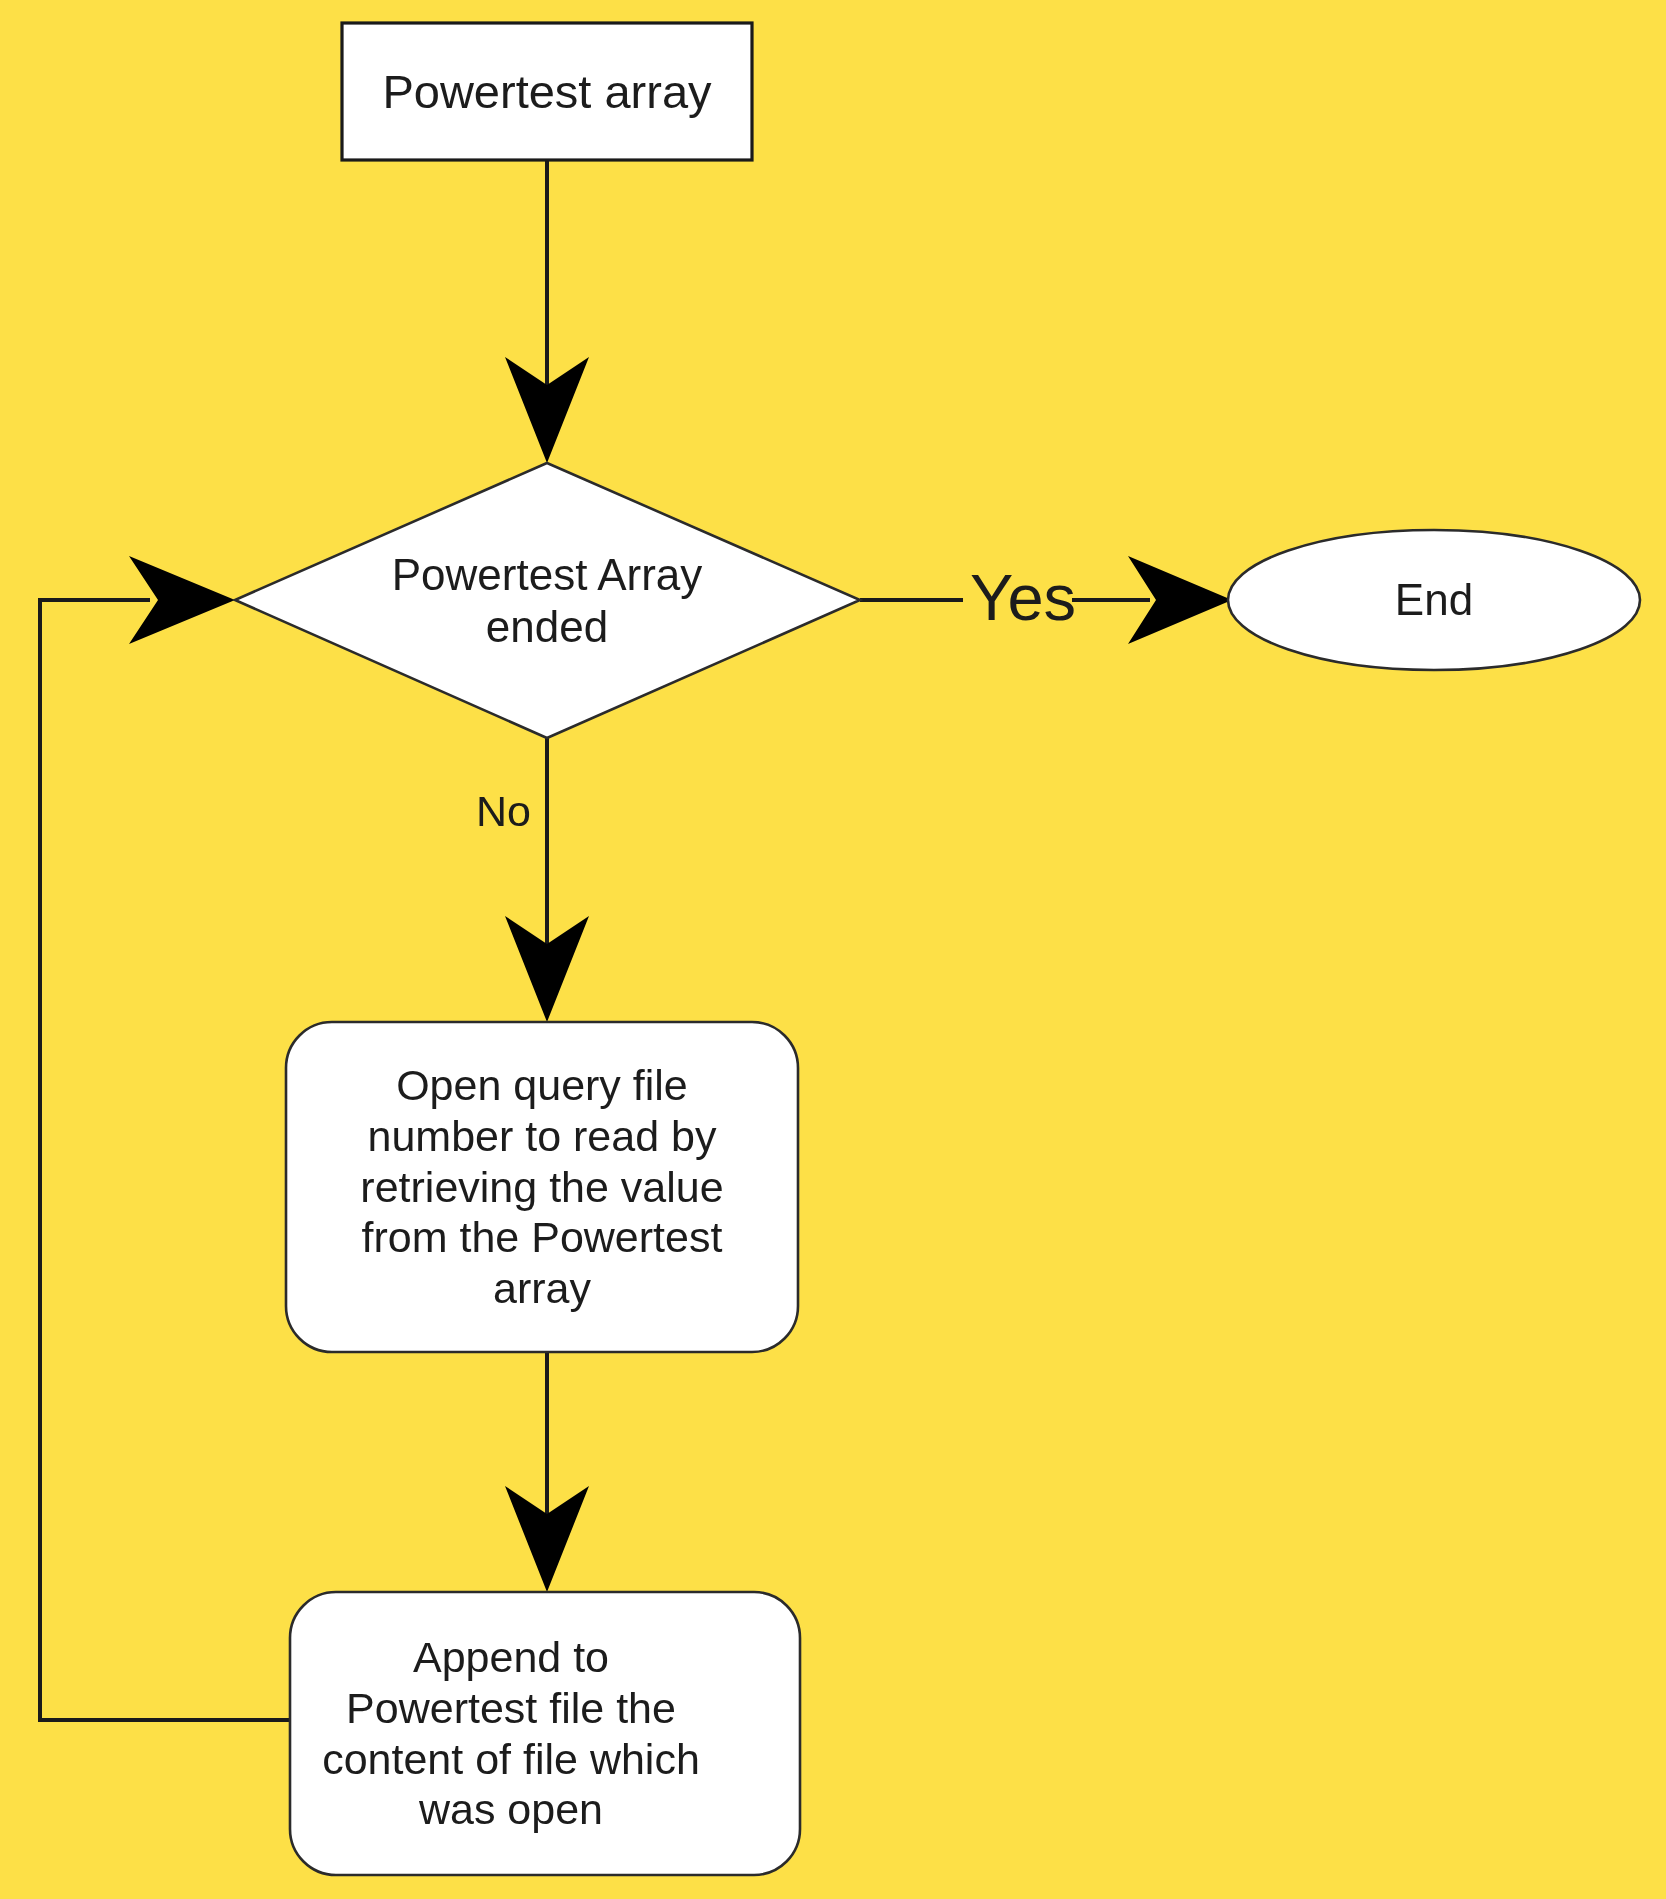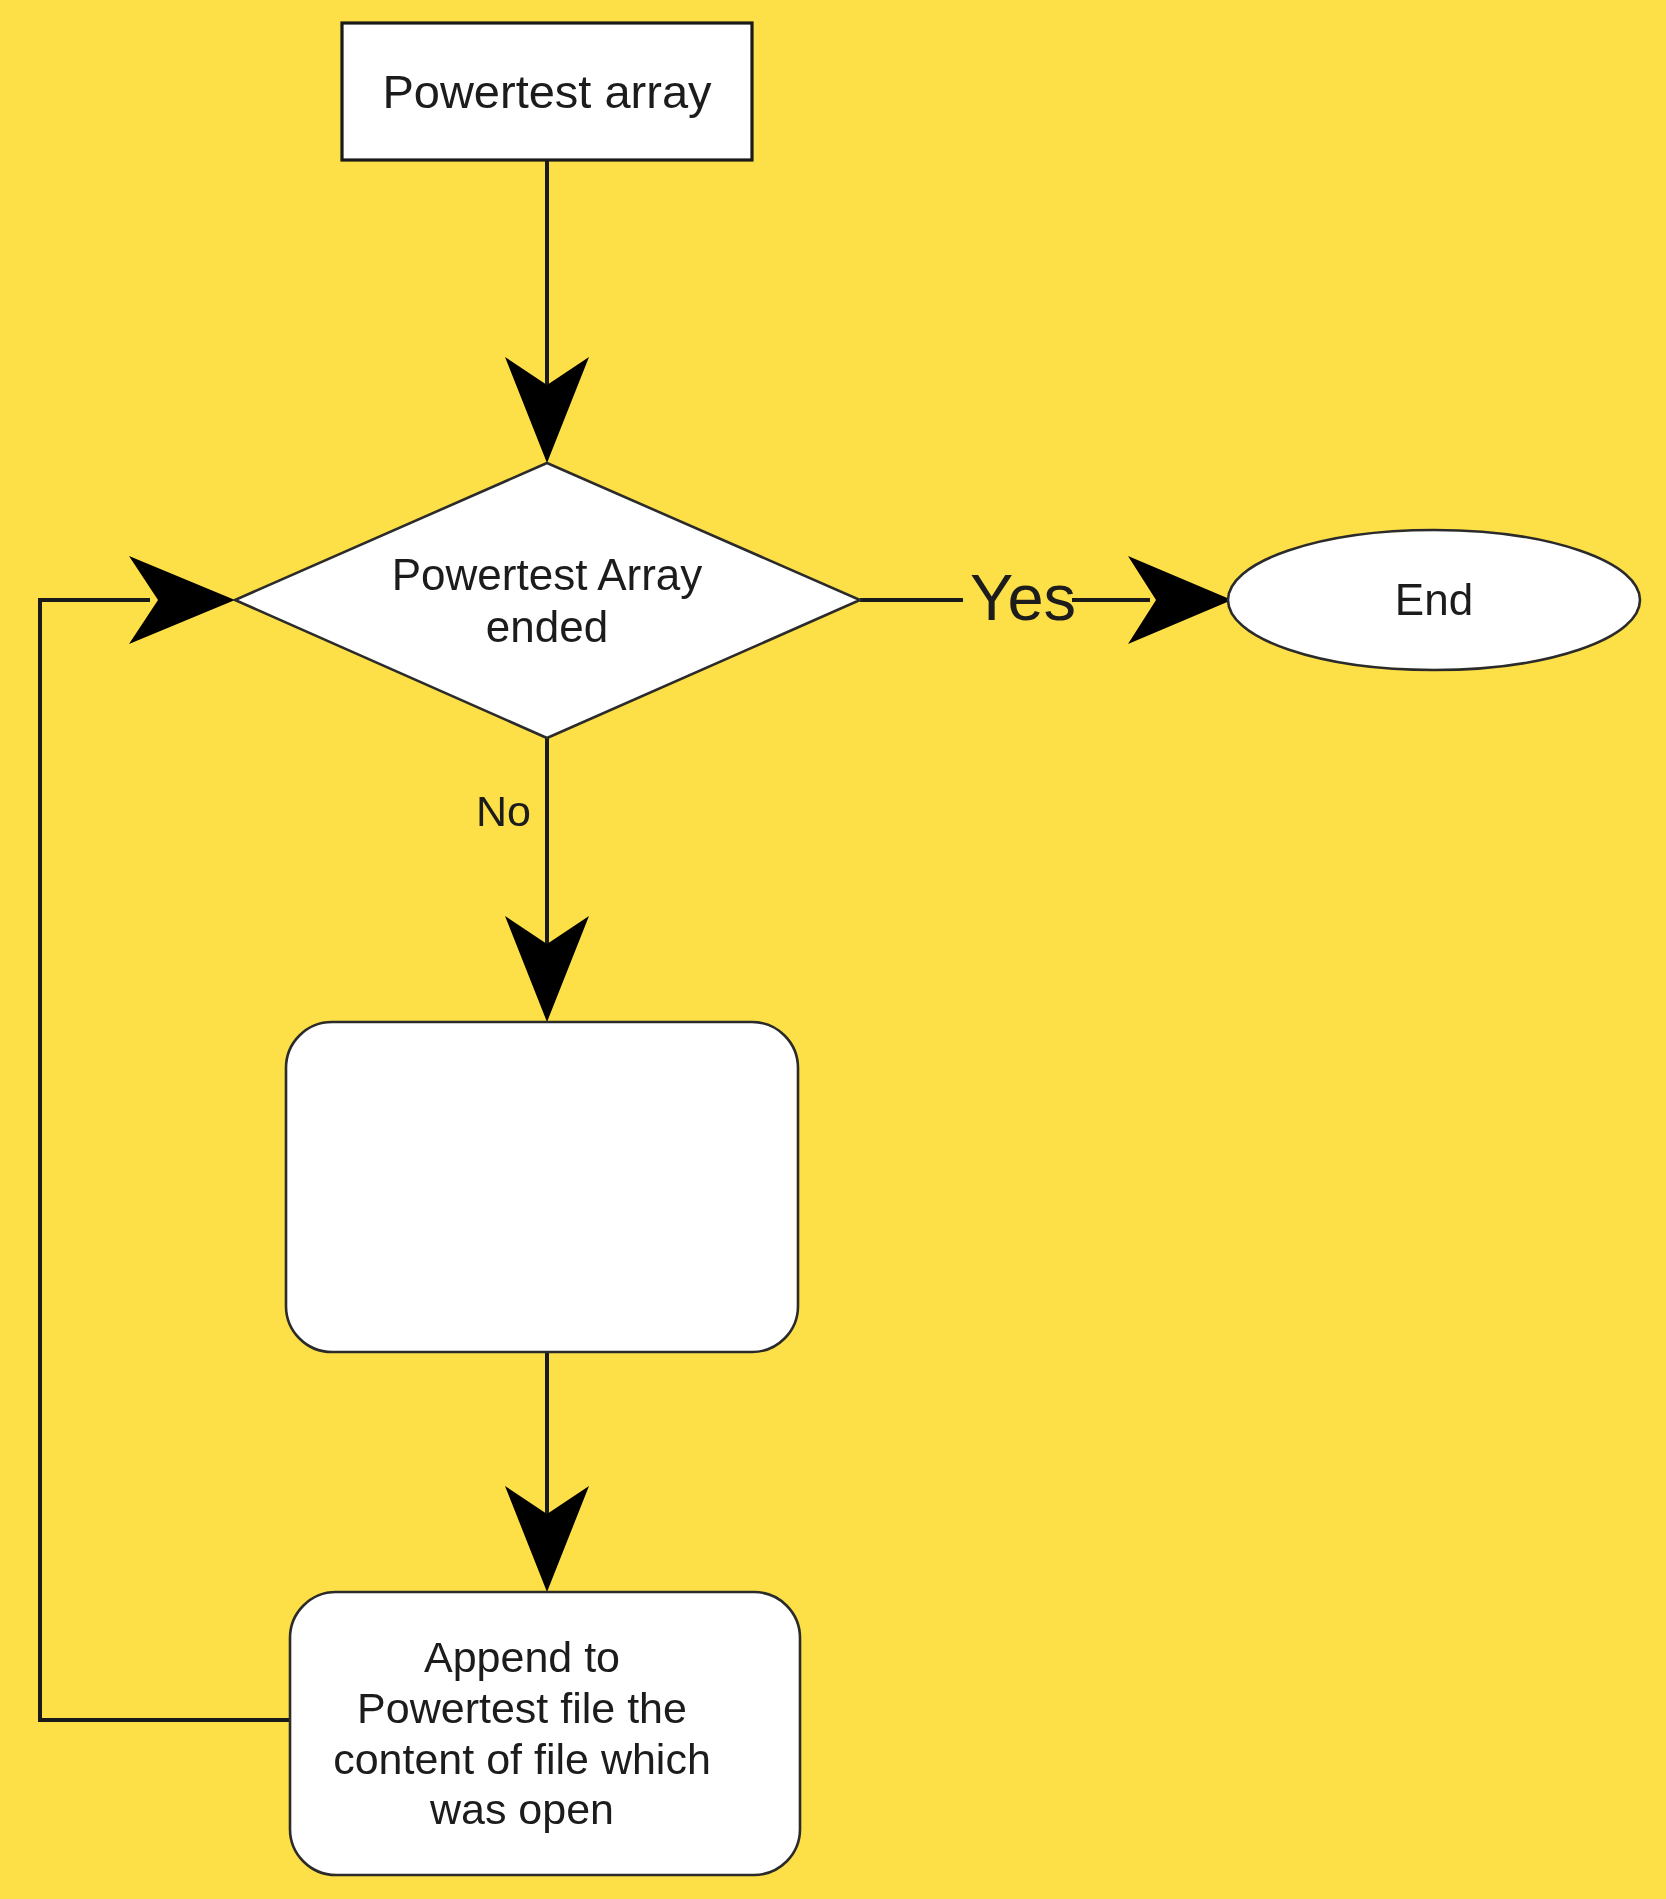--- a/index.html
+++ b/index.html
@@ -74,21 +74,20 @@
     left: 1228px; top: 530px; width: 412px; height: 140px;
     font-size: 44px;
   }
   #label-open-query {
     left: 286px; top: 1022px; width: 512px; height: 330px;
     font-size: 43px;
   }
   #label-append {
     left: 290px; top: 1592px; width: 442px; height: 283px;
     font-size: 43px;
-    margin-left: 11px;
   }
   #label-yes {
     left: 970px; top: 565px;
     font-size: 65px;
   }
   #label-no {
     left: 476px; top: 790px;
     font-size: 43px;
   }
 </style>
@@ -137,20 +136,25 @@
 
   </svg>
 
   <div class="node-label" id="label-start">Powertest array</div>
 
   <div class="node-label" id="label-decision">Powertest Array
 ended</div>
 
   <div class="node-label" id="label-end">End</div>
 
+  <div class="node-label" id="label-open-query">Open query file
+number to read by
+retrieving the value
+from the Powertest
+array</div>
 
   <div class="node-label" id="label-append">Append to
 Powertest file the
 content of file which
 was open</div>
 
   <div class="edge-label" id="label-yes">Yes</div>
 
   <div class="edge-label" id="label-no">No</div>
 

